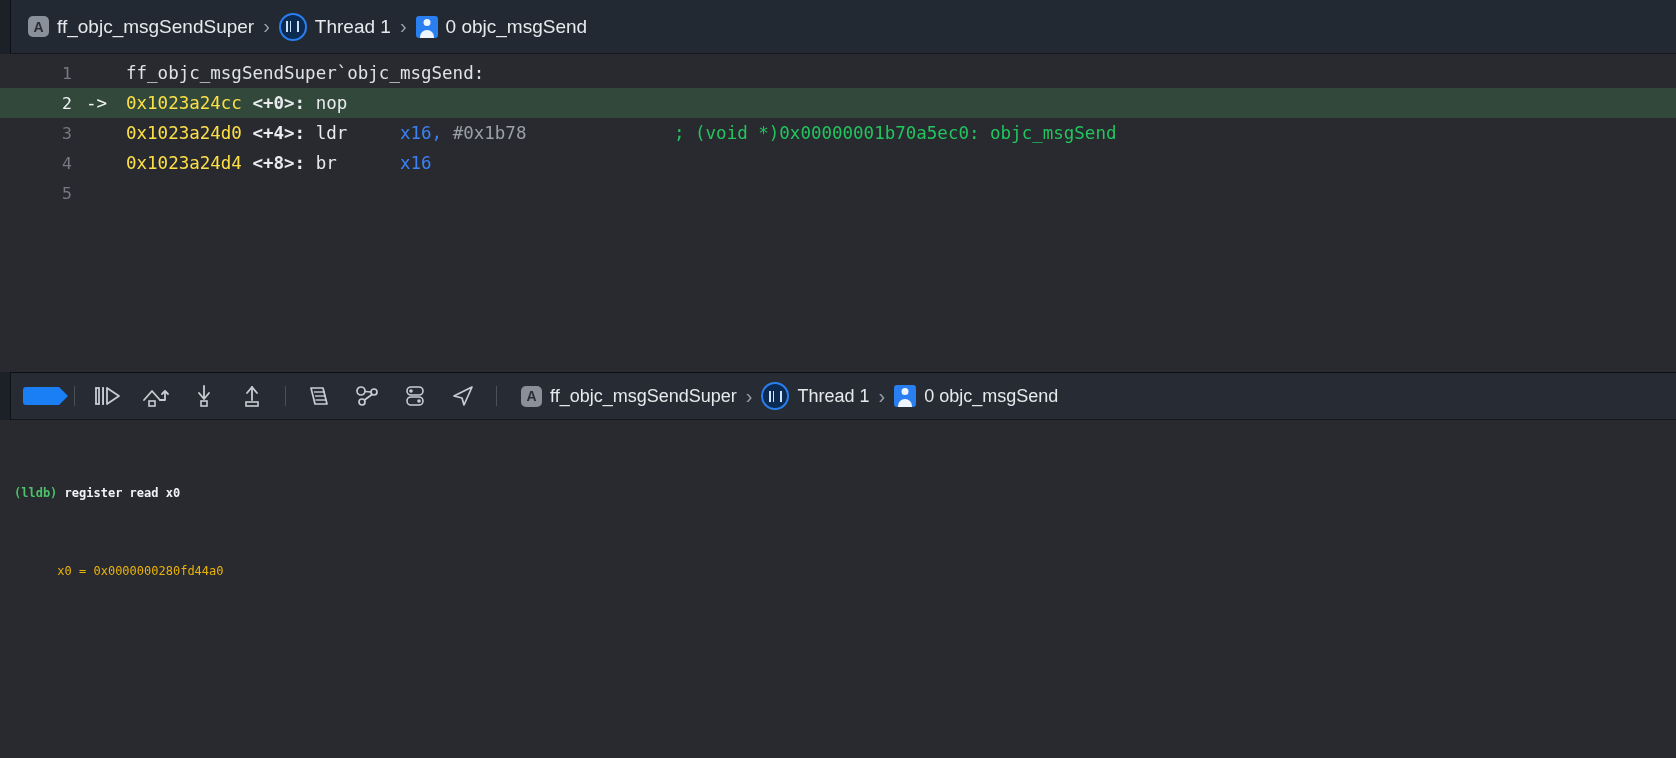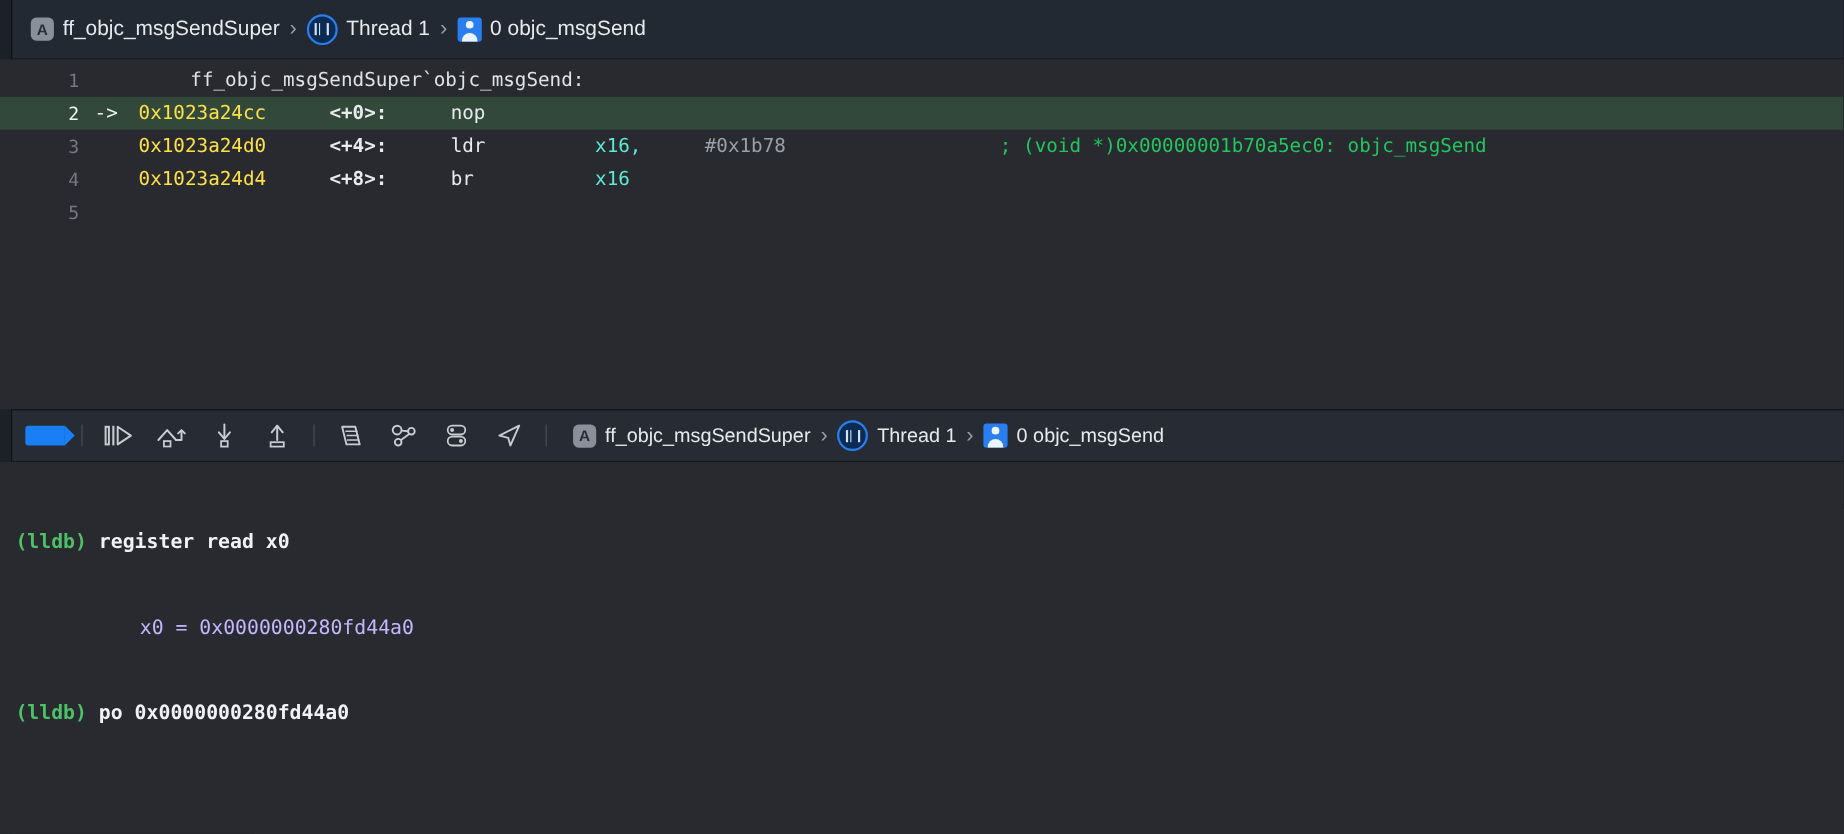--- a/index.html
+++ b/index.html
@@ -151,25 +151,25 @@
     color: #76797f;
     box-sizing: border-box;
     font-size: 16.5px;
   }
   .code-row.current .gutter { color: #f2f4f6; }
   .arrow {
     width: 40px;
     min-width: 40px;
     color: #f2f4f6;
   }
-  .code-text { color: #dfe2e6; margin-left: 47px; }
+  .code-text { color: #dfe2e6; }
   .tok-addr   { color: #fde047; }
   .tok-off    { color: #e8eaed; font-weight: bold; }
   .tok-mn     { color: #e8eaed; text-align: center; }
-  .tok-reg    { color: #5eead4; }
+  .tok-reg    { color: #3b82f6; }
   .tok-imm    { color: #9aa0a8; }
   .tok-comment{ color: #22c55e; }
 
   
   .debugbar {
     height: 48px;
     min-height: 48px;
     background: #272c34;
     border-top: 1px solid #0c0e11;
     border-bottom: 1px solid #14171c;
@@ -210,32 +210,32 @@
     border-left: 9px solid #1a7ef5;
   }
   .debugbar .crumbs { margin-left: 14px; }
   .debugbar .crumb { font-size: 18px; }
 
   
   .console {
     flex: 1 1 auto;
     background: #282a2f;
     font-family: "DejaVu Sans Mono", monospace;
-    font-size: 18px;
+    font-size: 12px;
     line-height: 26px;
     padding: 8px 0 0 14px;
     color: #e3e6ea;
     overflow: hidden;
     white-space: pre;
     position: relative;
   }
   .console-line { height: 26px; }
   .prompt { color: #4cc167; font-weight: bold; }
   .cmd { color: #f0f2f5; font-weight: bold; }
-  .out { color: #c4b5fd; margin-left: 48px; }
+  .out { color: #eab308; }
 </style>
 </head>
 <body>
 
 <div class="window">
 
   <div class="left-rail"></div>
 
   <div class="jumpbar">
     <div class="crumbs">
@@ -407,20 +407,19 @@
       <div class="crumb">
         <span class="ico-frame"></span>
         <span>0 objc_msgSend</span>
       </div>
     </div>
   </div>
 
   <div class="console">
     <div class="console-line"><span class="prompt">(lldb)</span><span class="cmd"> register read x0</span></div>
     <div class="console-line"><span class="out">      x0 = 0x0000000280fd44a0</span></div>
-    <div class="console-line"><span class="prompt">(lldb)</span><span class="cmd"> po 0x0000000280fd44a0</span></div>
     
     
     
     
   </div>
 
 </div>
 
 </body></html>

